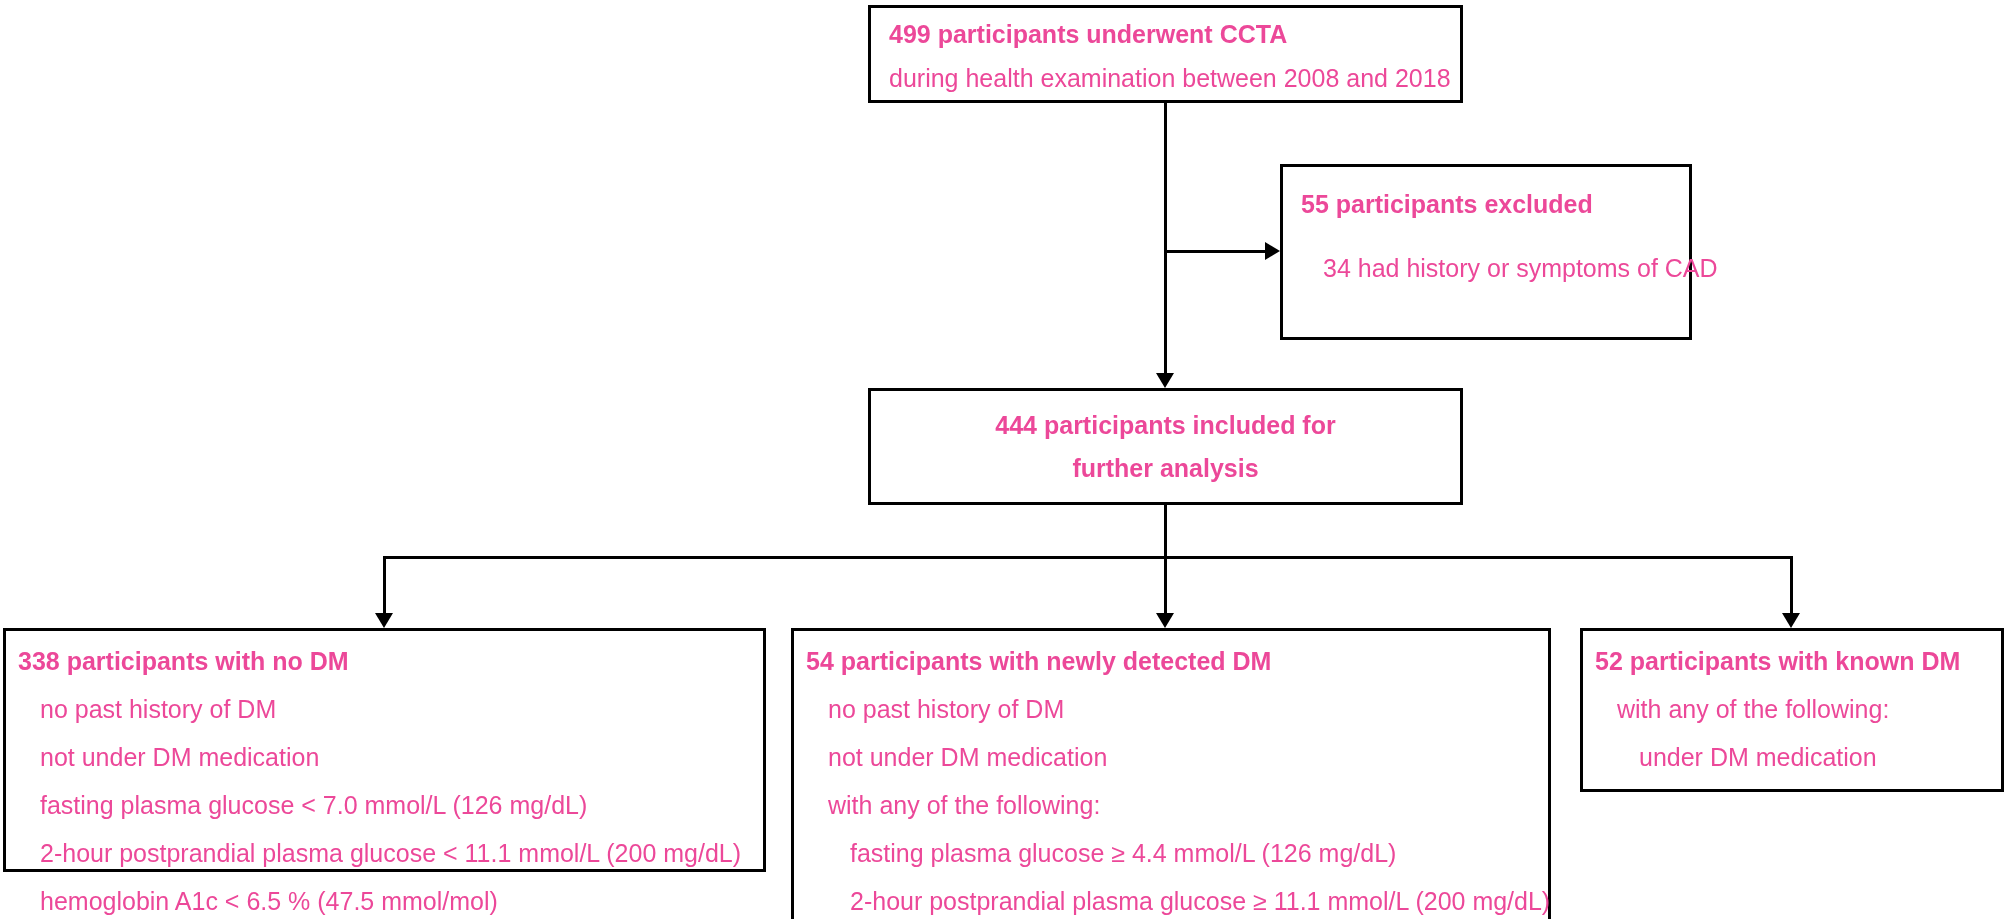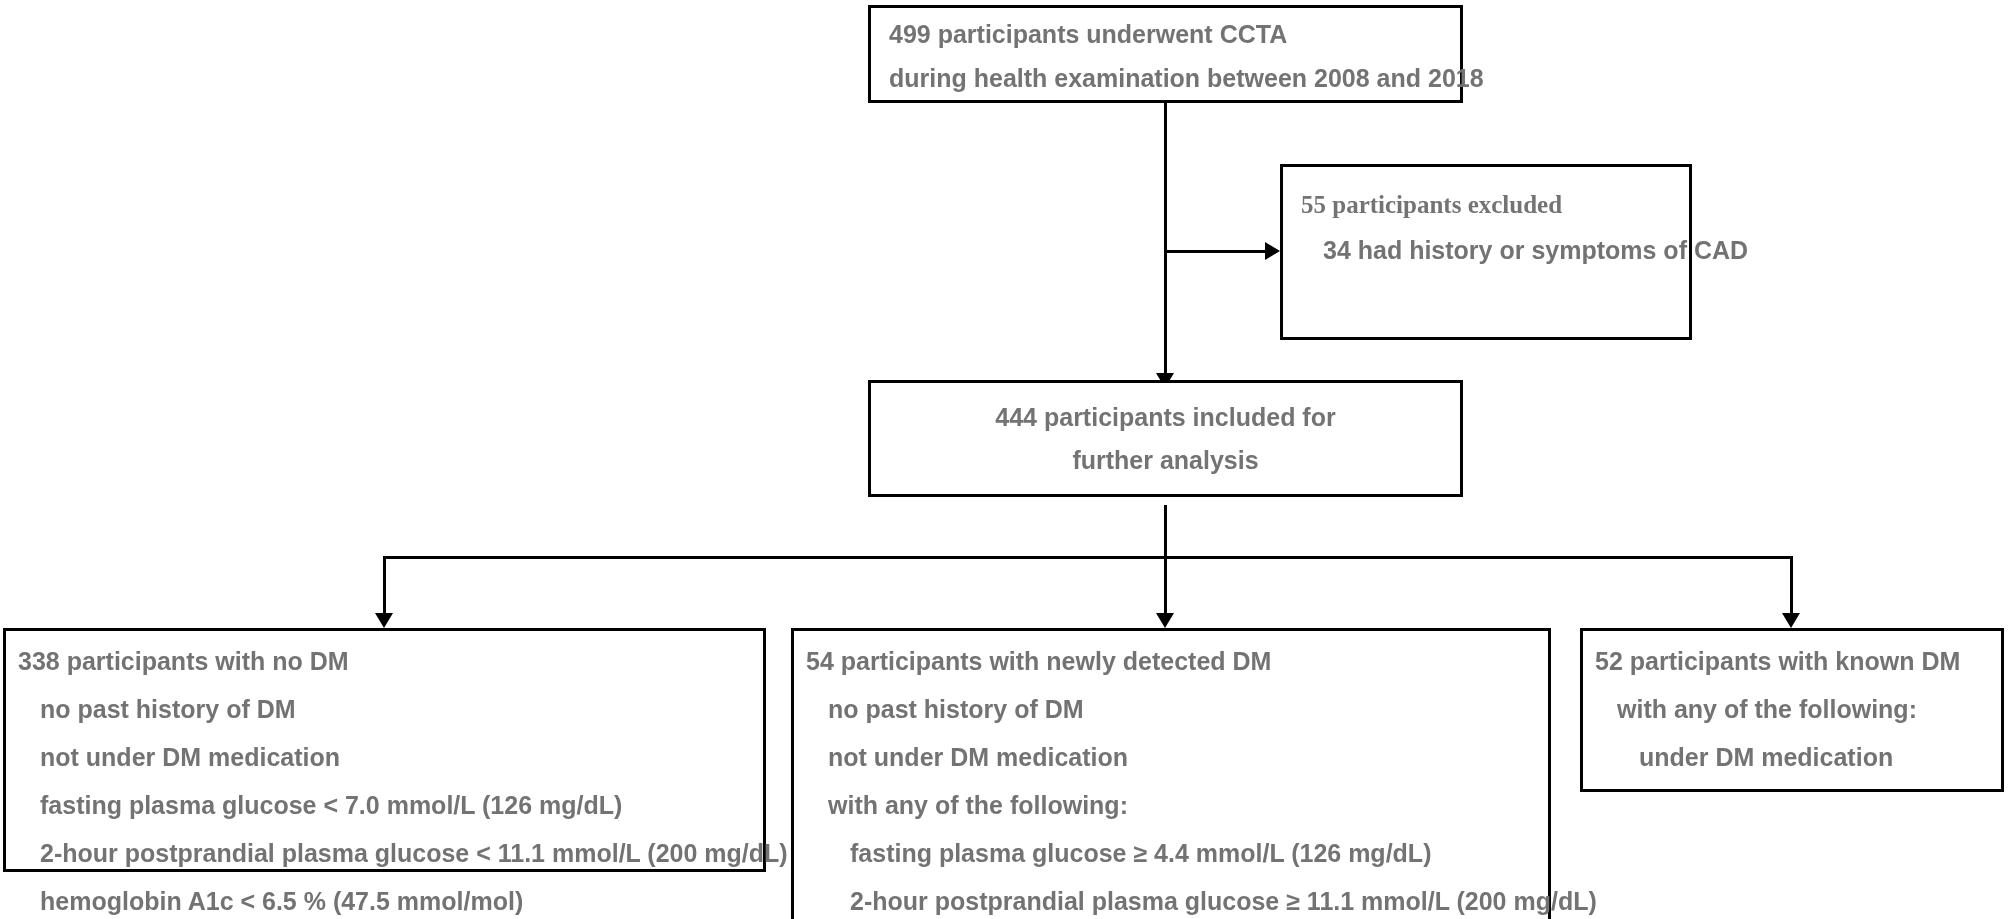--- a/index.html
+++ b/index.html
@@ -7,41 +7,41 @@
     margin: 0;
     padding: 0;
     background: #ffffff;
   }
   #canvas {
     position: relative;
     width: 2008px;
     height: 919px;
     background: #ffffff;
     font-family: "Liberation Sans", sans-serif;
-    color: #737373;
+    color: #ec4899;
     overflow: hidden;
   }
   .box {
     position: absolute;
     box-sizing: border-box;
     border: 3px solid #000000;
     background: #ffffff;
     z-index: 3;
   }
   .box-inner {
     padding: 0;
   }
   .line-bold {
     font-weight: bold;
     font-size: 25px;
     line-height: 1.0;
     white-space: nowrap;
   }
   .line-norm {
-    font-weight: bold;
+    font-weight: normal;
     font-size: 25px;
     line-height: 1.0;
     white-space: nowrap;
   }
   .indent-1 { padding-left: 22px; margin-top: 14px; }
   .indent-2 { padding-left: 44px; }
 
   
   #box-enrolled {
     left: 868px; top: 5px; width: 595px; height: 98px;
@@ -51,26 +51,26 @@
   }
   #box-enrolled .line-bold { margin-bottom: 19px; }
 
   
   #box-excluded {
     left: 1280px; top: 164px; width: 412px; height: 176px;
   }
   #box-excluded .box-inner {
     padding: 25px 0 0 18px;
   }
-  #box-excluded .line-bold { margin-bottom: 21px; font-family: Liberation Serif, serif; }
+  #box-excluded .line-bold { margin-bottom: 39px; }
   #box-excluded .line-norm { margin-bottom: 21px; }
 
   
   #box-included {
-    left: 868px; top: 380px; width: 595px; height: 117px;
+    left: 868px; top: 388px; width: 595px; height: 117px;
   }
   #box-included .box-inner {
     padding: 22px 0 0 0;
     text-align: center;
   }
   #box-included .line-bold { margin-bottom: 18px; }
 
   
   #box-no-dm {
     left: 3px; top: 628px; width: 763px; height: 244px;

